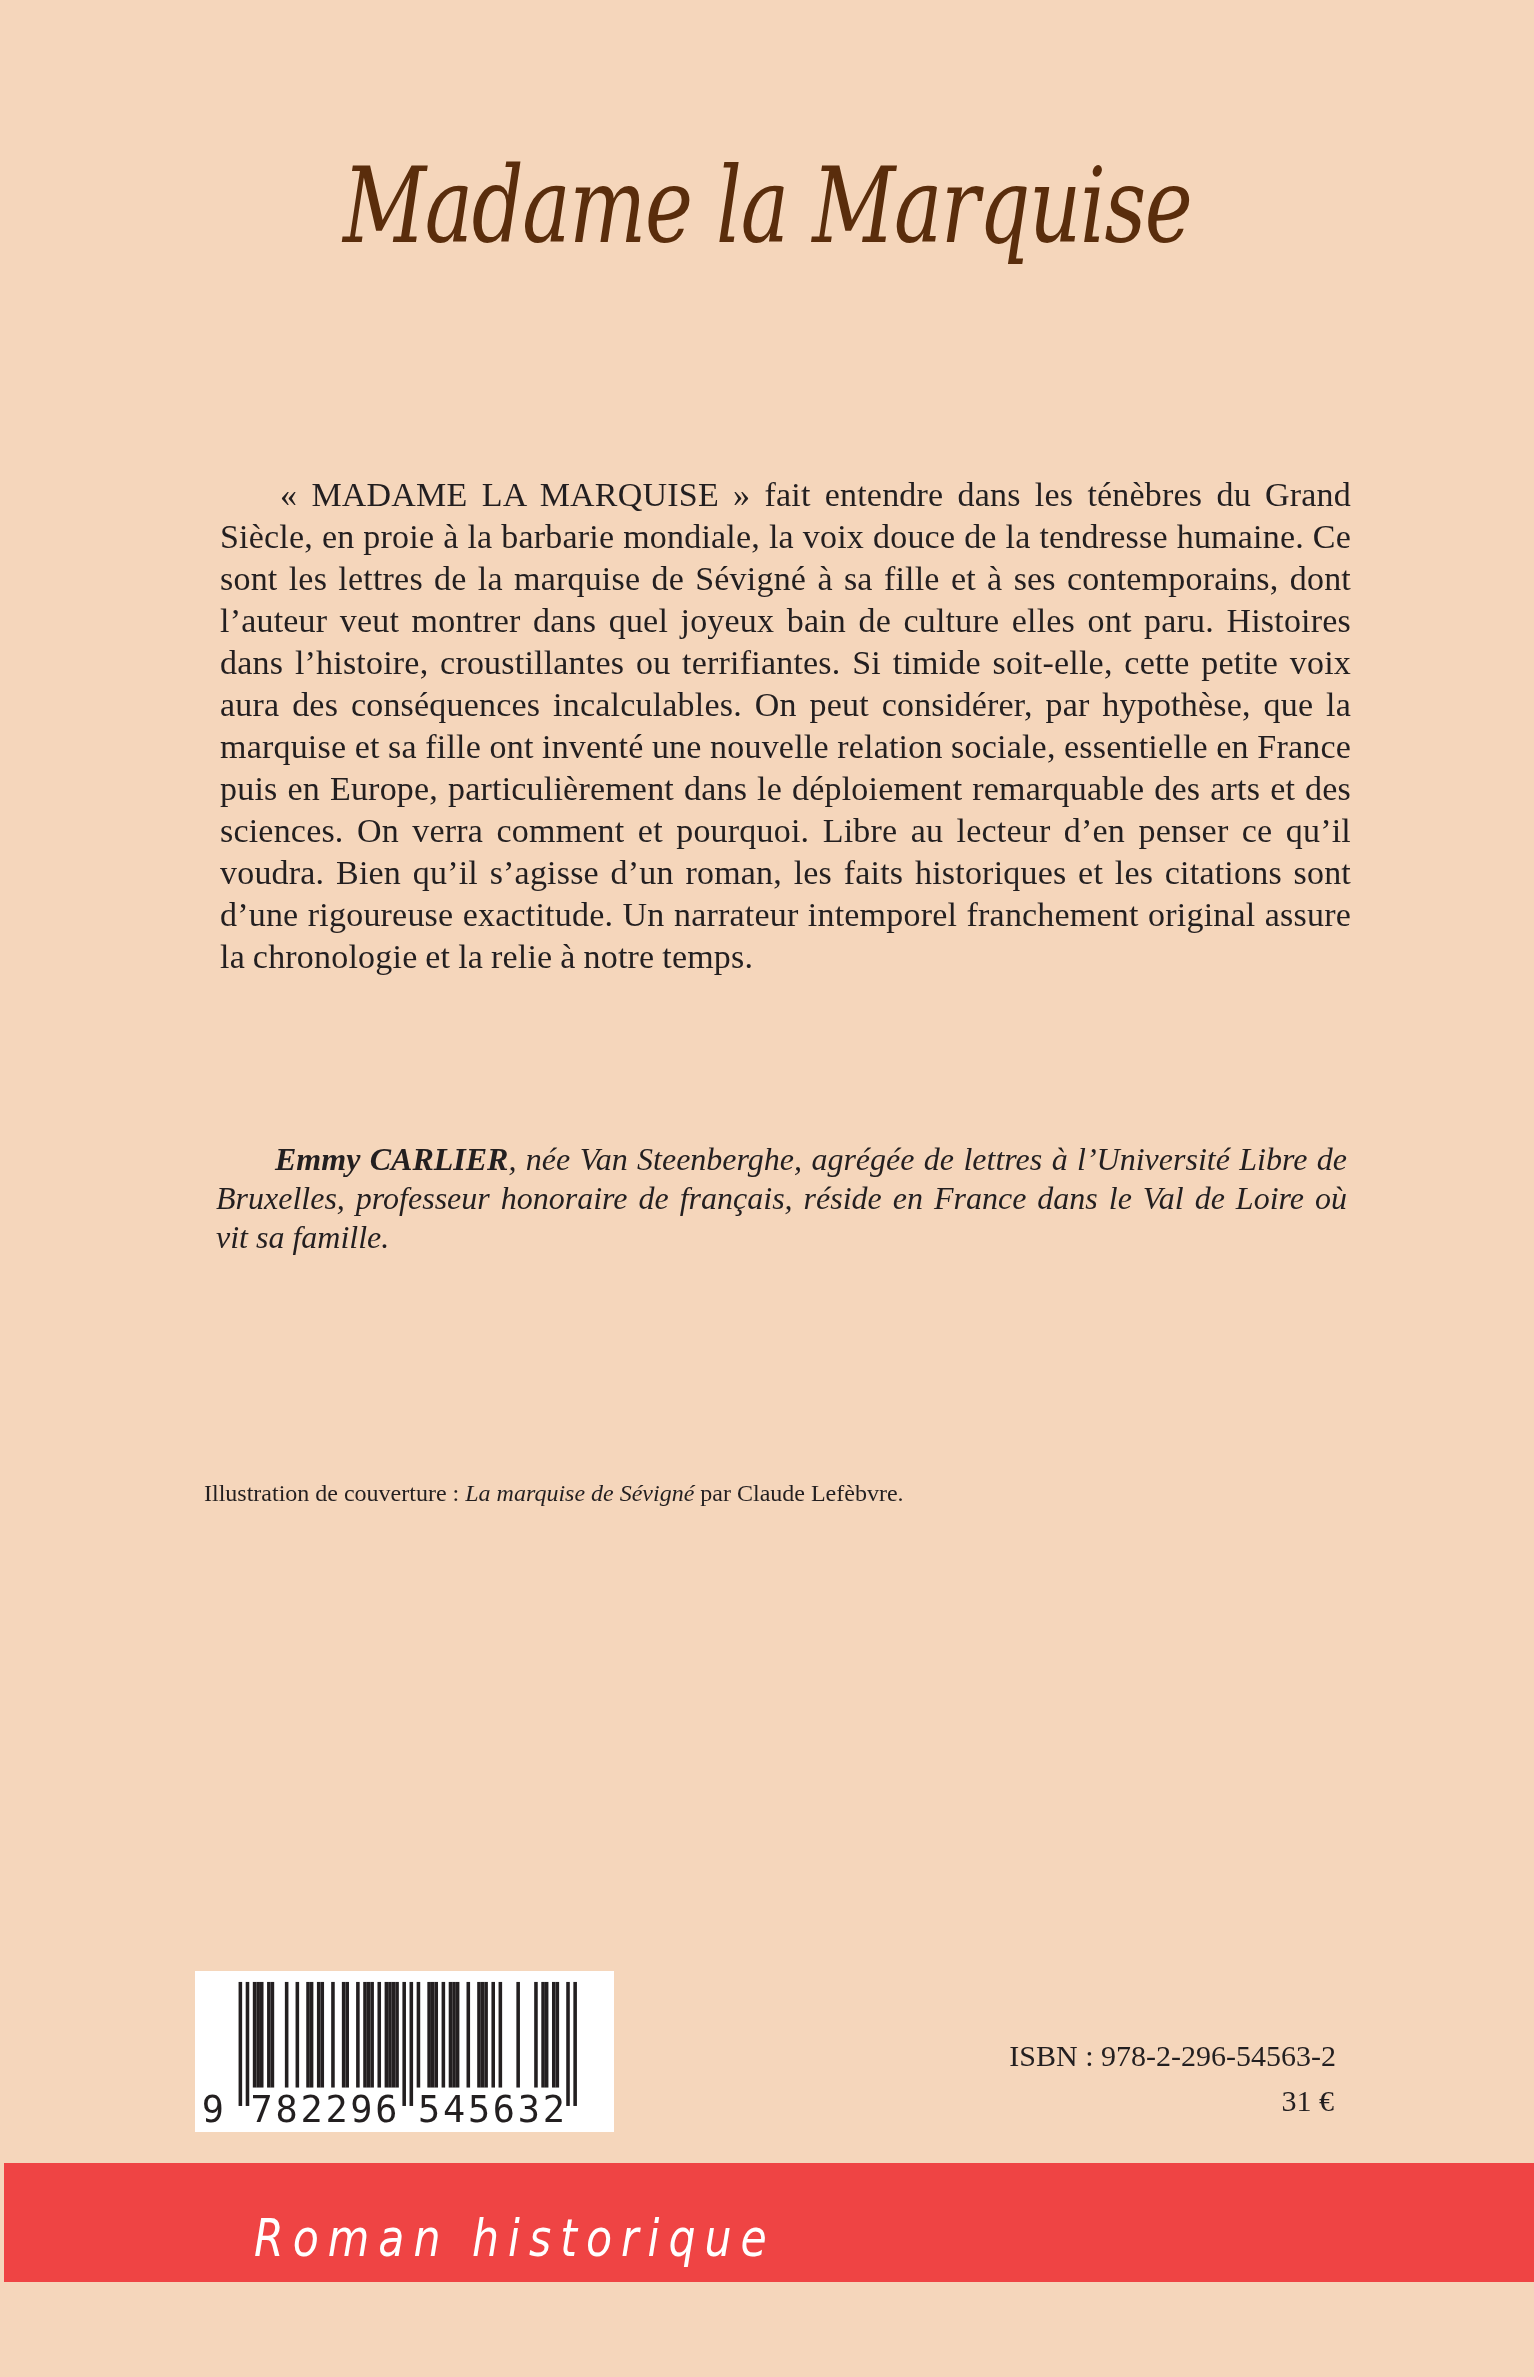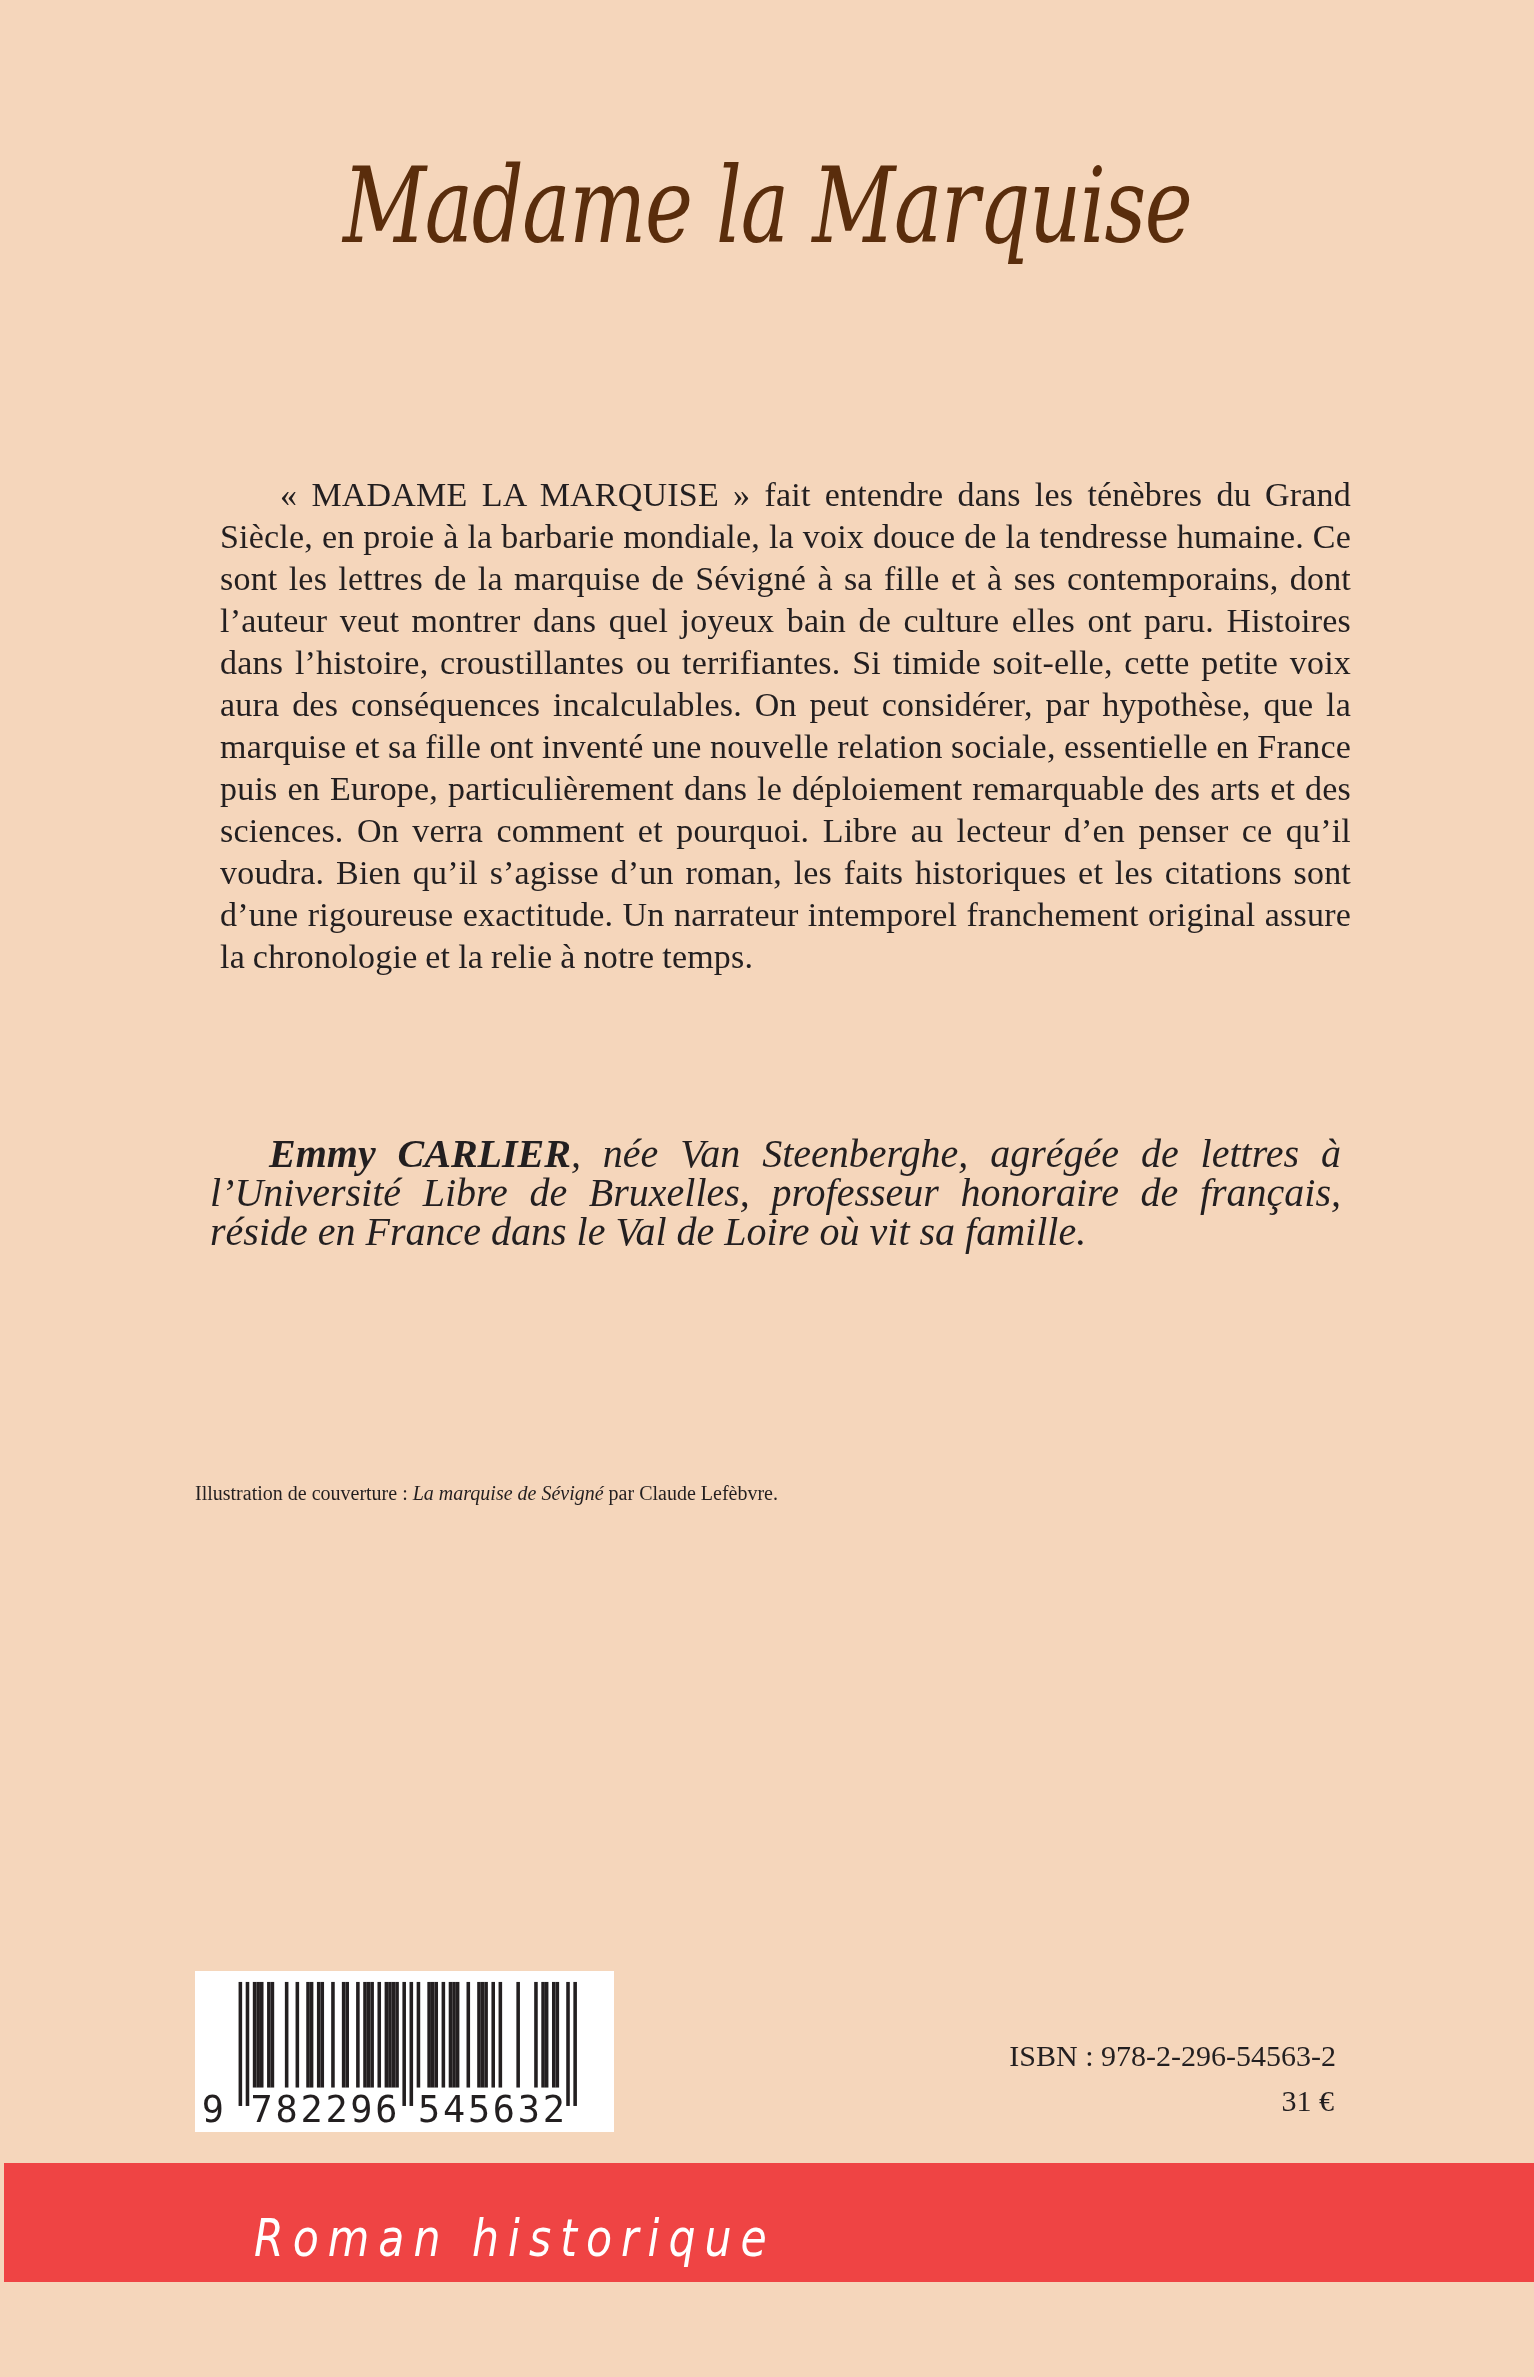--- a/index.html
+++ b/index.html
@@ -37,33 +37,33 @@
       text-align: justify;
       text-indent: 60px;
       letter-spacing: 0.2px;
       word-spacing: -0.8px;
     }
     .author {
       position: absolute;
       left: 204px;
       top: 1128px;
       width: 1131px;
-      margin: 6px;
-      font-size: 40px;
+      margin: 12px;
+      font-size: 32px;
       line-height: 39px;
       text-align: justify;
       text-indent: 59px;
       font-style: italic;
     }
     .author .name { font-weight: bold; }
     .credit {
       position: absolute;
-      left: 195px;
+      left: 204px;
       top: 1476px;
-      font-size: 20px;
+      font-size: 24px;
       line-height: 35px;
       white-space: nowrap;
     }
     .credit .work { font-style: italic; }
     .barcode-box {
       position: absolute;
       left: 195px;
       top: 1971px;
       width: 419px;
       height: 161px;

